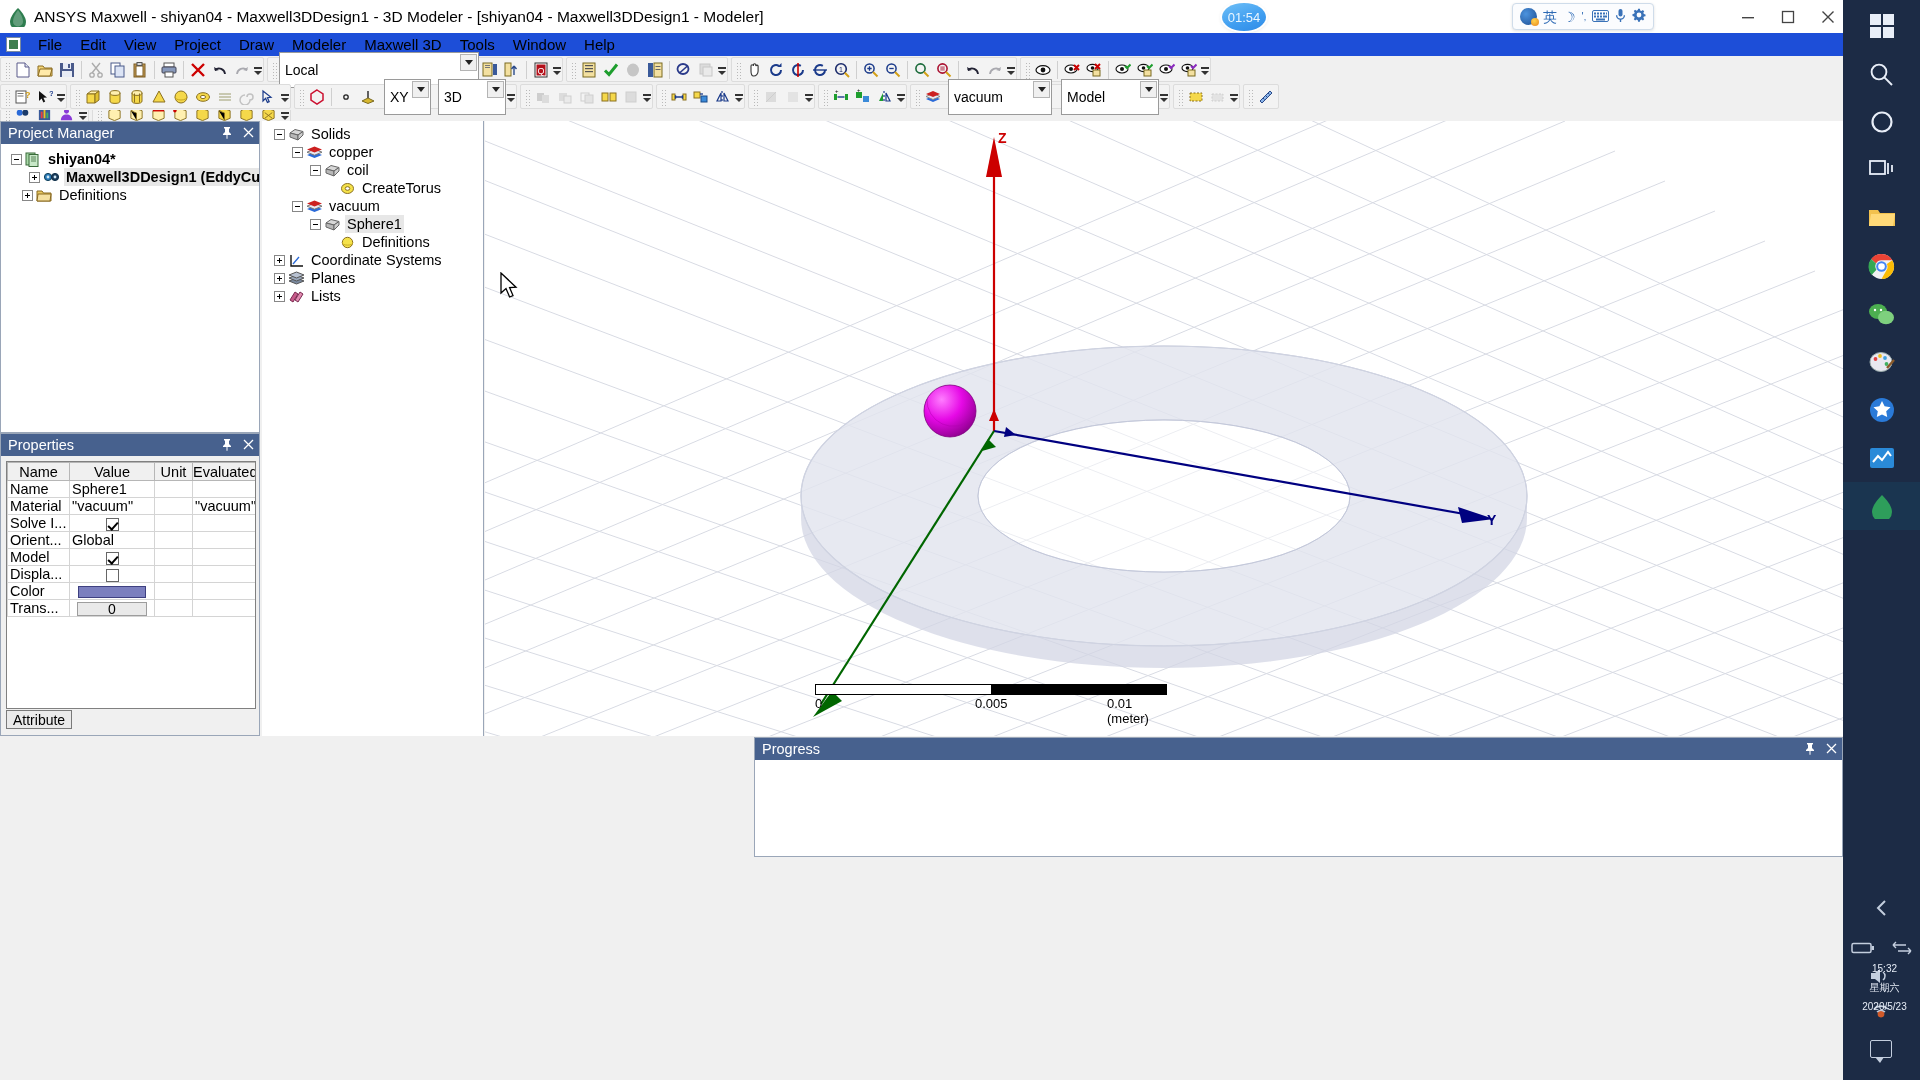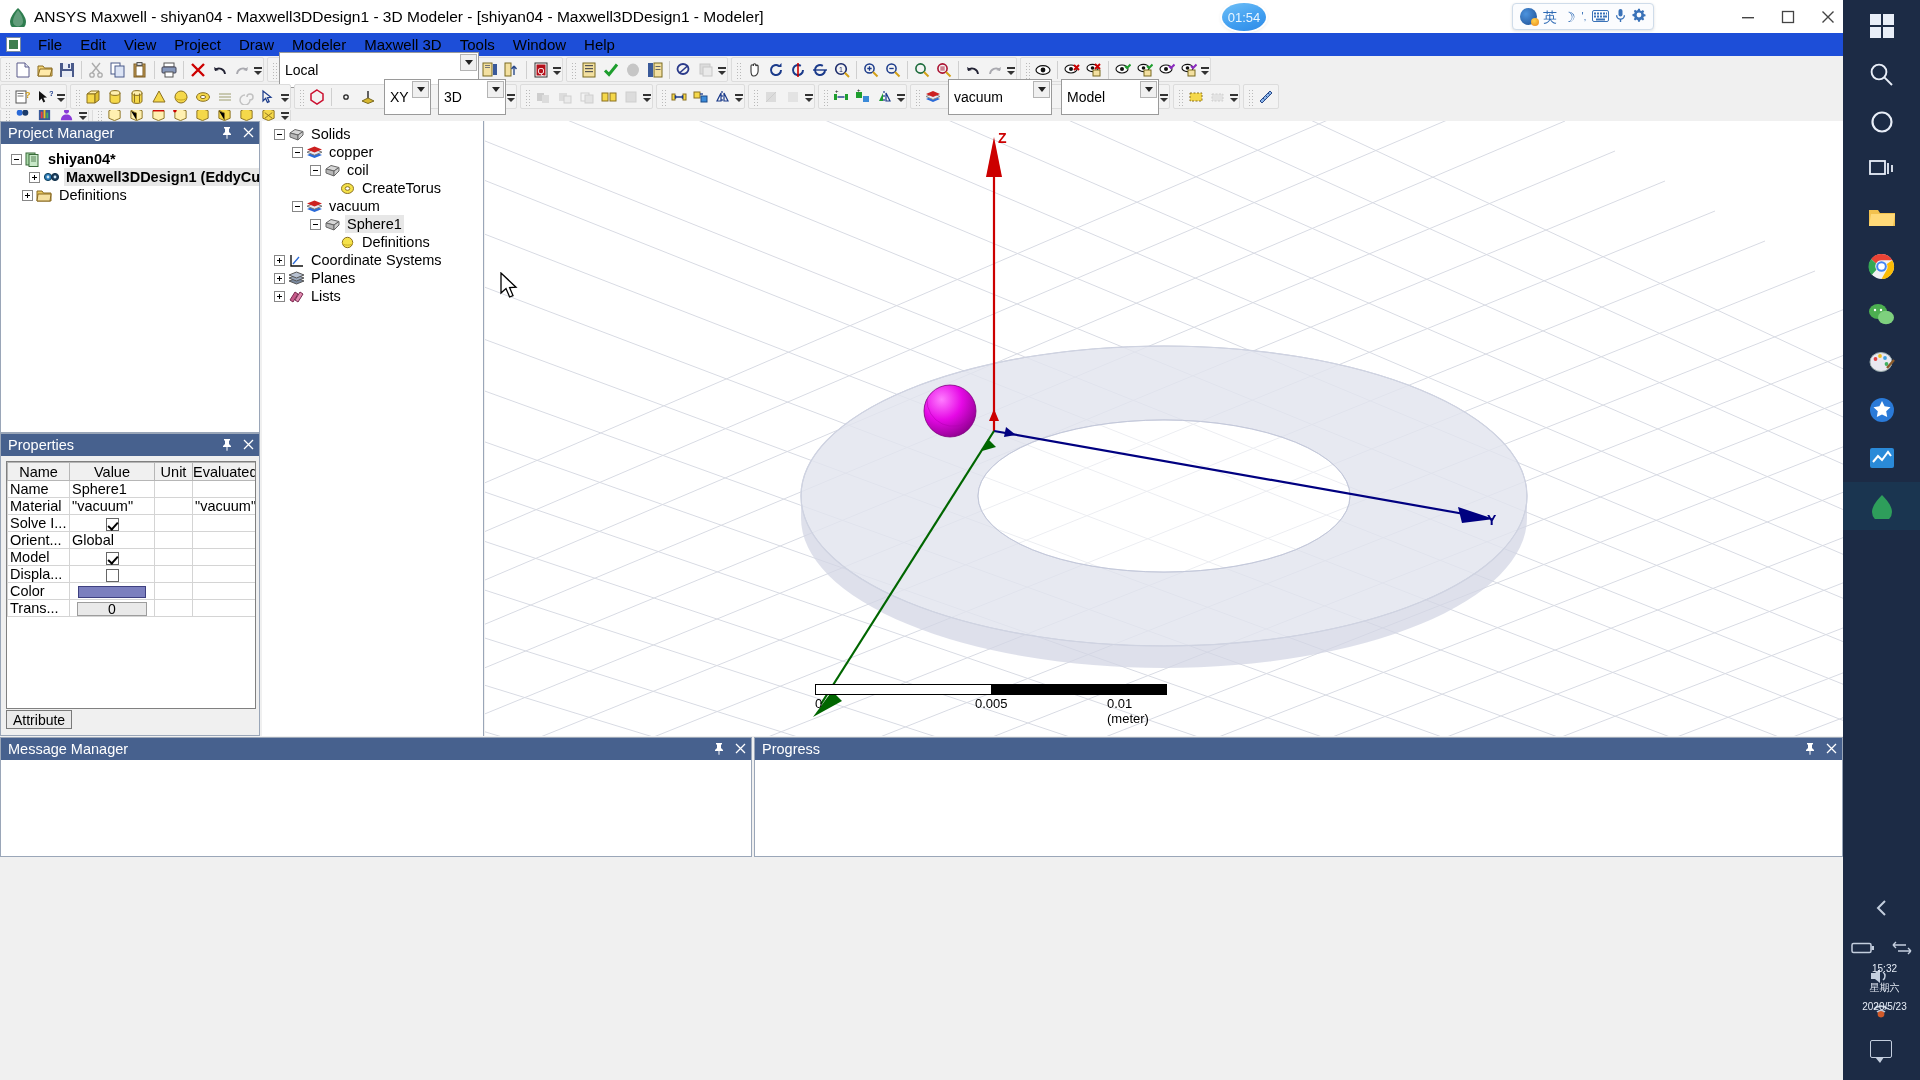--- a/index.html
+++ b/index.html
@@ -1284,38 +1284,20 @@
         <span style="left:160px">0.005</span>
         <span style="left:292px">0.01 (meter)</span>
       </div>
     </div>
   </div>
 
   <svg style="position:absolute;left:500px;top:272px" width="22" height="30" viewBox="0 0 22 30">
     <path d="M1 1 L1 21 L6 16.5 L9.6 25 L13 23.6 L9.6 15.5 L16 15.2 Z" fill="#ffffff" stroke="#000" stroke-width="1.3"></path>
   </svg>
 
-  <div id="msgmgr">
-    <div class="panel-title">
-      <span>Message Manager</span>
-      <span class="ptbtns">
-        <span class="pt-pin">
-          <svg width="12" height="13" viewBox="0 0 12 13">
-              <path d="M4 1h5v1l-1 1v3l2 2v1H6.5v3.5l-.5.5-.5-.5V9H2V8l2-2V3L3 2V1z" fill="#fff"></path>
-            </svg>
-        </span>
-        <span class="pt-close">
-          <svg width="11" height="11" viewBox="0 0 11 11">
-              <path d="M1 1l9 9M10 1l-9 9" stroke="#fff" stroke-width="1.3"></path>
-            </svg>
-        </span>
-      </span>
-    </div>
-    <div class="body"></div>
-  </div>
 
   <div id="progress">
     <div class="panel-title">
       <span>Progress</span>
       <span class="ptbtns">
         <span class="pt-pin">
           <svg width="12" height="13" viewBox="0 0 12 13">
               <path d="M4 1h5v1l-1 1v3l2 2v1H6.5v3.5l-.5.5-.5-.5V9H2V8l2-2V3L3 2V1z" fill="#fff"></path>
             </svg>
         </span>

